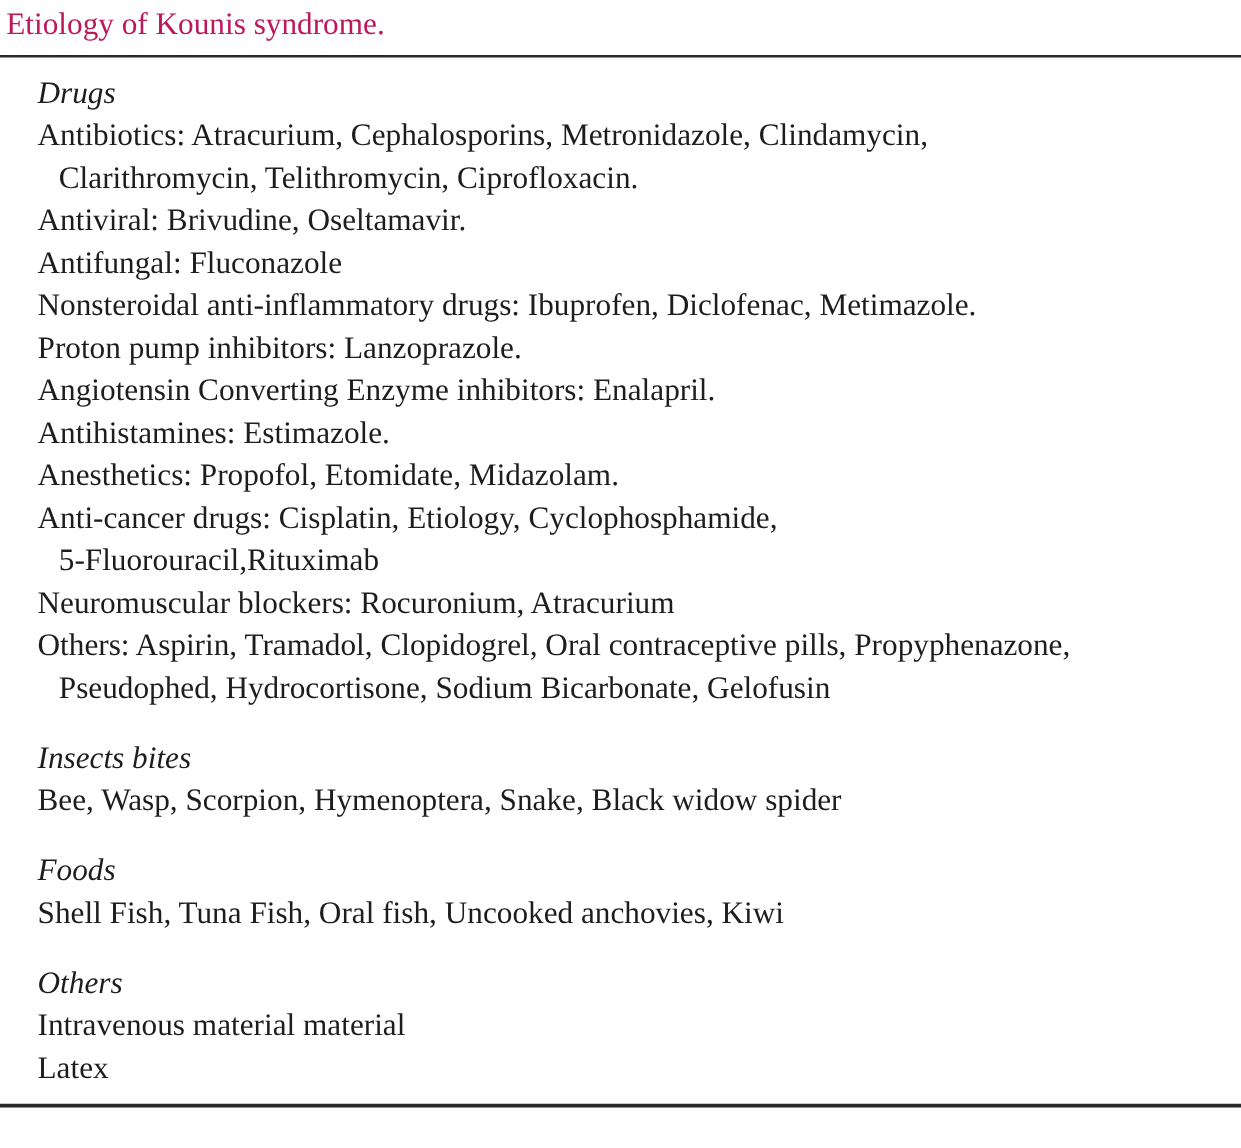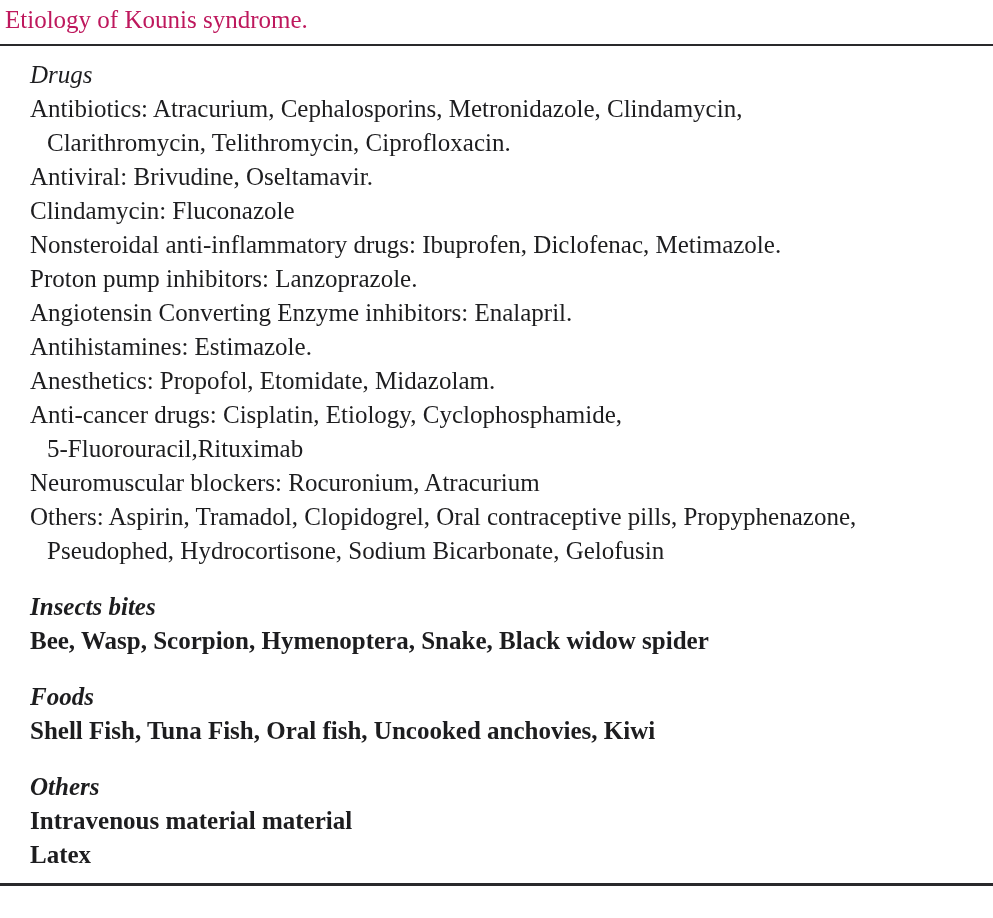--- a/index.html
+++ b/index.html
@@ -36,21 +36,21 @@
     margin-top: 11px;
     border-top: 3px solid #29292b;
   }
   .table-body {
     padding-left: 30px;
     padding-right: 8px;
     font-size: 25px;
     line-height: 34px;
   }
   .section { margin: 0; }
-  .section + .section { margin-top: 22px; font-weight: bold; }
+  .section + .section { margin-top: 22px; }
   .section-heading {
     font-style: italic;
     margin-top: 12px;
   }
   .line { white-space: nowrap; }
   .cont { padding-left: 17px; }
 </style>
 </head>
 <body>
 
@@ -60,21 +60,21 @@
 
   <hr class="rule rule-top">
 
   <div class="table-body">
 
     <div class="section">
       <div class="line section-heading">Drugs</div>
       <div class="line">Antibiotics: Atracurium, Cephalosporins, Metronidazole, Clindamycin,</div>
       <div class="line cont">Clarithromycin, Telithromycin, Ciprofloxacin.</div>
       <div class="line">Antiviral: Brivudine, Oseltamavir.</div>
-      <div class="line">Clindamycin: Fluconazole</div>
+      <div class="line">Antifungal: Fluconazole</div>
       <div class="line">Nonsteroidal anti-inflammatory drugs: Ibuprofen, Diclofenac, Metimazole.</div>
       <div class="line">Proton pump inhibitors: Lanzoprazole.</div>
       <div class="line">Angiotensin Converting Enzyme inhibitors: Enalapril.</div>
       <div class="line">Antihistamines: Estimazole.</div>
       <div class="line">Anesthetics: Propofol, Etomidate, Midazolam.</div>
       <div class="line">Anti-cancer drugs: Cisplatin, Etiology, Cyclophosphamide,</div>
       <div class="line cont">5-Fluorouracil,Rituximab</div>
       <div class="line">Neuromuscular blockers: Rocuronium, Atracurium</div>
       <div class="line">Others: Aspirin, Tramadol, Clopidogrel, Oral contraceptive pills, Propyphenazone,</div>
       <div class="line cont">Pseudophed, Hydrocortisone, Sodium Bicarbonate, Gelofusin</div>

